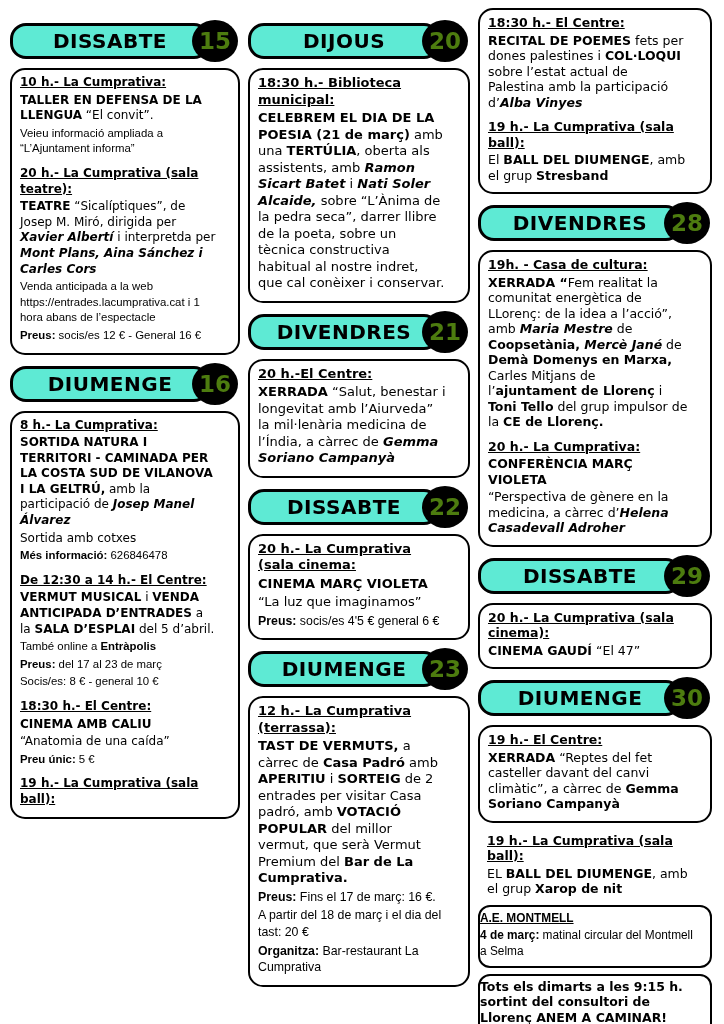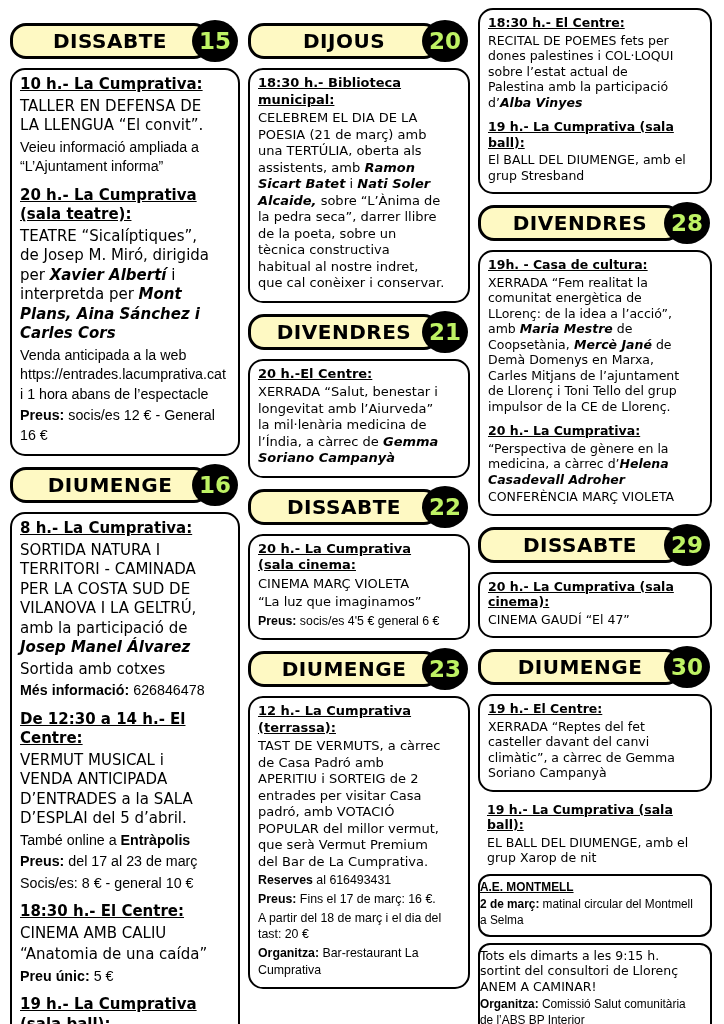--- a/index.html
+++ b/index.html
@@ -12,48 +12,48 @@
   .column.c1{width:230px;}
   .column.c2{width:222px;}
   .column.c3{width:234px;}
 
   
   .day-header{position:relative;height:40px;margin:2px 2px 8px 0;flex:0 0 auto;}
   .column.c1 .day-header:first-child,
   .column.c2 .day-header:first-child{margin-top:12px;}
   .day-pill{
     position:absolute;left:0;top:3px;bottom:1px;right:28px;
-    background:#fef9c3;border:3px solid #000;border-radius:16px;
+    background:#5eead4;border:3px solid #000;border-radius:16px;
     display:flex;align-items:center;justify-content:center;
   }
   .day-label{font-weight:700;font-size:20px;letter-spacing:.5px;}
   .day-badge{
     position:absolute;right:0;top:0;width:46px;height:42px;
     background:#000;border-radius:50%;
     display:flex;align-items:center;justify-content:center;
   }
-  .day-number{color:#bef264;font-weight:700;font-size:23px;}
+  .day-number{color:#4d7c0f;font-weight:700;font-size:23px;}
 
   
   .event-box{
     border:2.5px solid #000;border-radius:15px;background:#fff;
     padding:5px 9px 7px 8px;margin:0 0 6px 0;
   }
   .event-box.tight{border-radius:12px;padding:3px 0 5px;}
   .event-text{padding:2px 8px 2px 9px;margin:2px 0 4px 0;}
 
   .para{margin:0 13px 2px 0;}
   .para.spaced{margin-top:9px;}
-  .column.c1 .para{font-size:15px;line-height:1.3;}
+  .column.c1 .para{font-size:12px;line-height:1.3;}
   .column.c2 .para{font-size:13px;line-height:1.27;}
   .column.c3 .para{font-size:12.5px;line-height:1.24;}
 
   
   .seg.hu{font-weight:700;text-decoration:underline;}
-  .seg.b{font-weight:400;}
+  .seg.b{font-weight:700;}
   .seg.bi{font-weight:700;font-style:italic;}
   .seg.r{font-weight:400;text-align:right;}
   .seg.r2,.seg.b2,.seg.hu2{font-family:"Liberation Sans",sans-serif;font-size:.95em;}
   .seg.b2{font-weight:700;}
   .seg.hu2{font-weight:700;text-decoration:underline;}
 </style>
 </head>
 <body>
 
 <div id="columns">
@@ -143,21 +143,20 @@
         <div class="day-pill">
           <span class="day-label">DIUMENGE</span>
         </div>
         <div class="day-badge">
           <span class="day-number">23</span>
         </div>
       </div>
       <div class="event-box">
         <p class="para"><span class="seg hu">12 h.- La Cumprativa (terrassa):</span></p>
         <p class="para"><span class="seg b">TAST DE VERMUTS,</span><span class="seg r"> a càrrec de </span><span class="seg b">Casa Padró</span><span class="seg r"> amb </span><span class="seg b">APERITIU</span><span class="seg r"> i </span><span class="seg b">SORTEIG</span><span class="seg r"> de 2 entrades per visitar Casa padró, amb </span><span class="seg b">VOTACIÓ POPULAR</span><span class="seg r"> del millor vermut, que serà Vermut Premium del </span><span class="seg b">Bar de La Cumprativa.</span></p>
-        <p class="para"><span class="seg b2">Reserves</span><span class="seg r2"> al 616493431</span></p>
         <p class="para"><span class="seg b2">Preus:</span><span class="seg r2"> Fins el 17 de març: 16 €.</span></p>
         <p class="para"><span class="seg r2">A partir del 18 de març i el dia del tast: 20 €</span></p>
         <p class="para"><span class="seg b2">Organitza:</span><span class="seg r2"> Bar-restaurant La Cumprativa</span></p>
       </div>
     </div>
     <div class="column c3">
       <div class="event-box">
         <p class="para"><span class="seg hu">18:30 h.- El Centre:</span></p>
         <p class="para"><span class="seg b">RECITAL DE POEMES</span><span class="seg r"> fets per dones palestines i </span><span class="seg b">COL·LOQUI</span><span class="seg r"> sobre l’estat actual de Palestina amb la participació d’</span><span class="seg bi">Alba Vinyes</span></p>
         <p class="para spaced"><span class="seg hu">19 h.- La Cumprativa (sala ball):</span></p>
@@ -168,22 +167,22 @@
           <span class="day-label">DIVENDRES</span>
         </div>
         <div class="day-badge">
           <span class="day-number">28</span>
         </div>
       </div>
       <div class="event-box">
         <p class="para"><span class="seg hu">19h. - Casa de cultura:</span></p>
         <p class="para"><span class="seg b">XERRADA “</span><span class="seg r">Fem realitat la comunitat energètica de LLorenç: de la idea a l’acció”, amb </span><span class="seg bi">Maria Mestre</span><span class="seg r"> de </span><span class="seg b">Coopsetània,</span><span class="seg bi"> Mercè Jané</span><span class="seg r"> de </span><span class="seg b">Demà Domenys en Marxa,</span><span class="seg r"> Carles Mitjans de l’</span><span class="seg b">ajuntament de Llorenç</span><span class="seg r"> i </span><span class="seg b">Toni Tello</span><span class="seg r"> del grup impulsor de la </span><span class="seg b">CE de Llorenç.</span></p>
         <p class="para spaced"><span class="seg hu">20 h.- La Cumprativa:</span></p>
+        <p class="para"><span class="seg b">CONFERÈNCIA MARÇ VIOLETA</span></p>
         <p class="para"><span class="seg r">“Perspectiva de gènere en la medicina, a càrrec d’</span><span class="seg bi">Helena Casadevall Adroher</span></p>
-        <p class="para"><span class="seg b">CONFERÈNCIA MARÇ VIOLETA</span></p>
       </div>
       <div class="day-header">
         <div class="day-pill">
           <span class="day-label">DISSABTE</span>
         </div>
         <div class="day-badge">
           <span class="day-number">29</span>
         </div>
       </div>
       <div class="event-box">
@@ -201,20 +200,20 @@
       <div class="event-box">
         <p class="para"><span class="seg hu">19 h.- El Centre:</span></p>
         <p class="para"><span class="seg b">XERRADA</span><span class="seg r"> “Reptes del fet casteller davant del canvi climàtic”, a càrrec de </span><span class="seg b">Gemma Soriano Campanyà</span></p>
       </div>
       <div class="event-text">
         <p class="para"><span class="seg hu">19 h.- La Cumprativa (sala ball):</span></p>
         <p class="para"><span class="seg r">EL </span><span class="seg b">BALL DEL DIUMENGE</span><span class="seg r">, amb el grup </span><span class="seg b">Xarop de nit</span></p>
       </div>
       <div class="event-box tight">
         <p class="para"><span class="seg hu2">A.E. MONTMELL</span></p>
-        <p class="para"><span class="seg b2">2 de març:</span><span class="seg r2"> matinal circular del Montmell a Selma</span></p>
+        <p class="para"><span class="seg b2">4 de març:</span><span class="seg r2"> matinal circular del Montmell a Selma</span></p>
       </div>
       <div class="event-box tight">
         <p class="para"><span class="seg b">Tots els dimarts  a les 9:15 h. sortint del consultori de Llorenç ANEM A CAMINAR!</span></p>
         <p class="para"><span class="seg b2">Organitza:</span><span class="seg r2"> Comissió Salut comunitària de l’ABS BP Interior</span></p>
       </div>
     </div>
   </div>
 
 </body></html>

